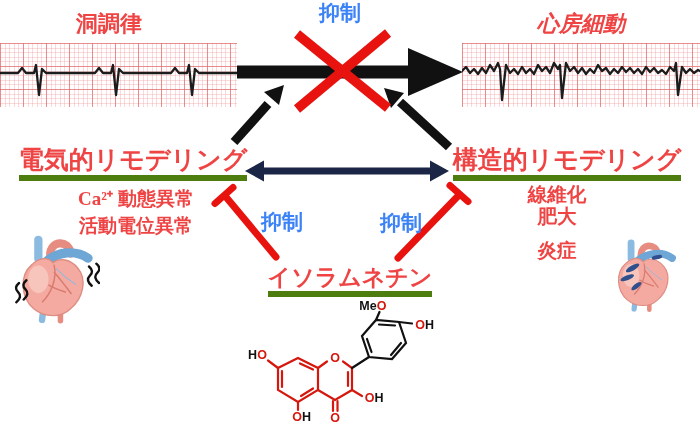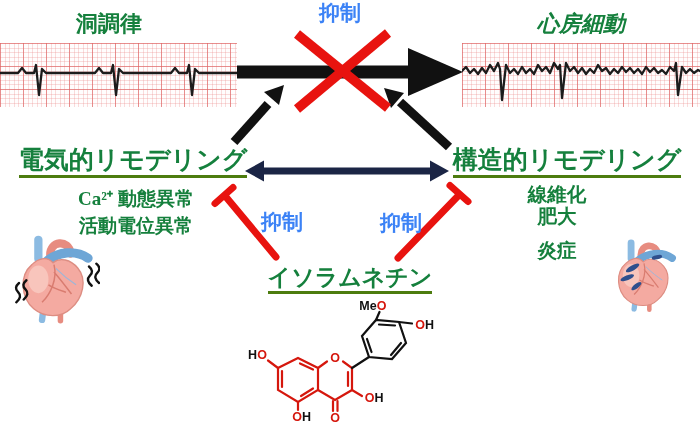--- a/index.html
+++ b/index.html
@@ -1,21 +1,21 @@
 <!DOCTYPE html>
 <html><head>
 <meta charset="utf-8">
 <style>
   html,body{margin:0;padding:0;}
   body{position:relative;width:700px;height:425px;background:#ffffff;overflow:hidden;
        font-family:"Liberation Sans","DejaVu Sans",sans-serif;}
   .abs{position:absolute;}
-  .lbl{position:absolute;font-weight:bold;color:#15803d;text-align:center;white-space:nowrap;line-height:1.1;}
+  .lbl{position:absolute;font-weight:bold;color:#ef4444;text-align:center;white-space:nowrap;line-height:1.1;}
   .red{color:#3b82f6;}
-  .ul-span{display:inline-block;border-bottom:3px solid #4d7c0f;padding-bottom:1px;}
+  .ul-span{display:inline-block;border-bottom:6px solid #4d7c0f;padding-bottom:1px;}
   .ecg{position:absolute;top:43px;height:64px;background-color:#fffdfd;
     background-image:
       repeating-linear-gradient(to right, rgba(222,100,100,0.65) 0 1px, transparent 1px 23px),
       repeating-linear-gradient(to bottom, rgba(222,100,100,0.65) 0 1px, transparent 1px 23px),
       repeating-linear-gradient(to right, rgba(235,140,140,0.30) 0 1px, transparent 1px 4.6px),
       repeating-linear-gradient(to bottom, rgba(235,140,140,0.30) 0 1px, transparent 1px 4.6px);}
   svg{display:block;}
 </style>
 </head>
 <body>

